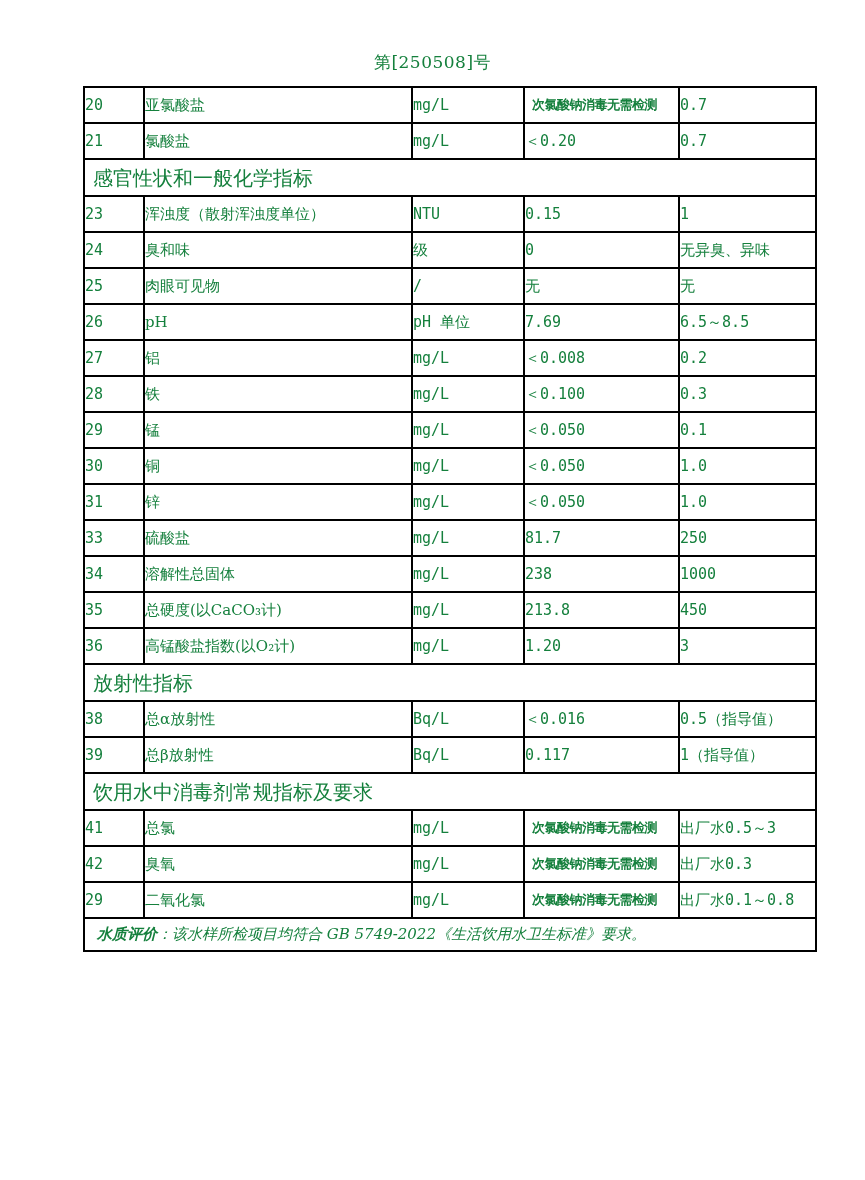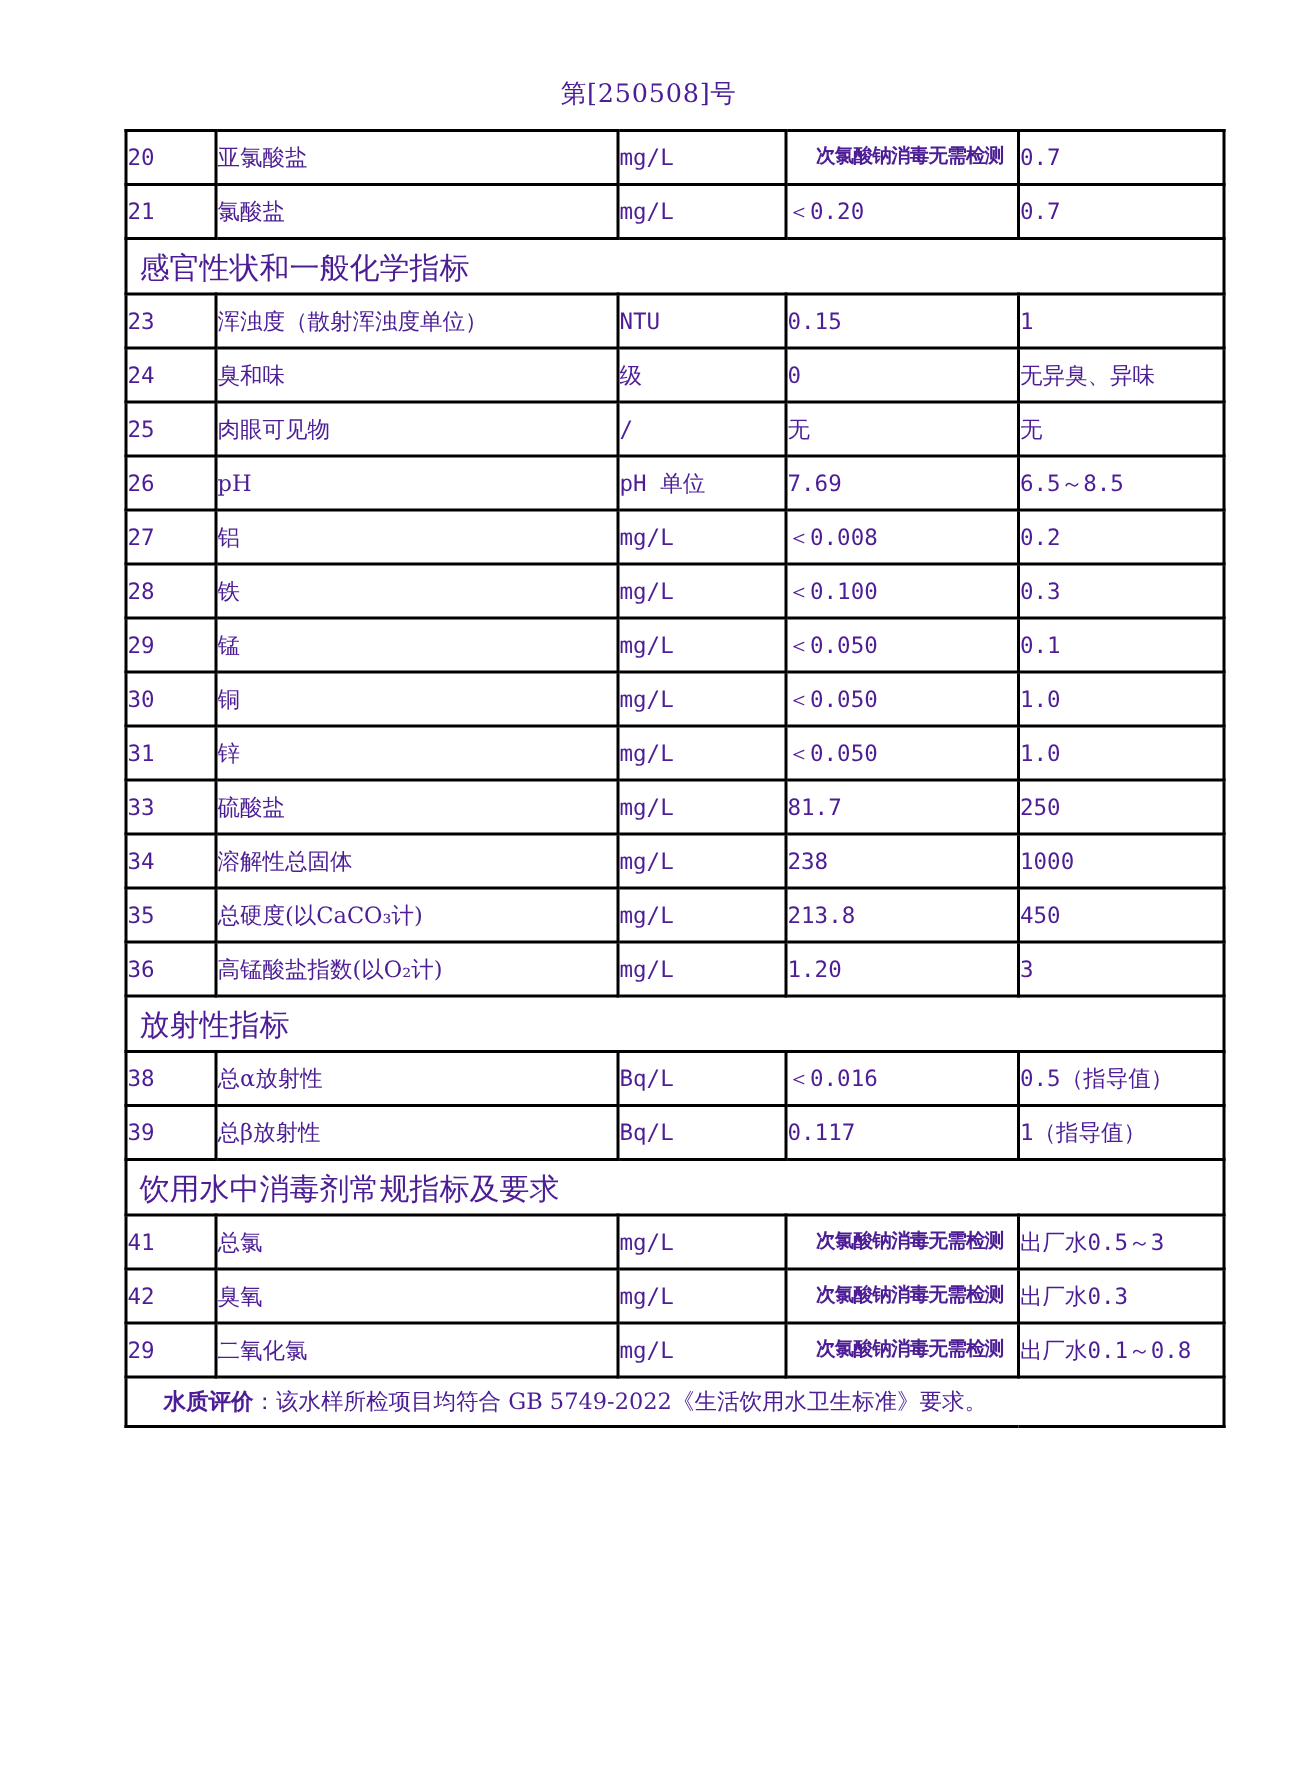--- a/index.html
+++ b/index.html
@@ -5,21 +5,21 @@
   html, body {
     margin: 0;
     padding: 0;
     background: #ffffff;
   }
   .page {
     position: relative;
     width: 865px;
     height: 980px;
     background: #ffffff;
-    color: #4c1d95;
+    color: #15803d;
     font-family: "DejaVu Serif", serif;
     overflow: hidden;
   }
   .doc-number {
     position: absolute;
     top: 51px;
     left: 0;
     width: 865px;
     text-align: center;
     font-size: 17px;
@@ -53,33 +53,34 @@
     font-family: "DejaVu Sans Mono", "DejaVu Serif", serif;
   }
   td.c-name {
     padding-left: 27px;
   }
   td.c-unit, td.c-measured, td.c-limit {
     padding-left: 9px;
     font-family: "DejaVu Sans Mono", "DejaVu Serif", serif;
   }
   td.c-measured.note {
-    padding-left: 19px;
+    padding-left: 7px;
     font-size: 13px;
     font-weight: bold;
     letter-spacing: -0.5px;
     font-family: "DejaVu Serif", serif;
   }
   tr.section-row td {
     padding-left: 8px;
     font-size: 20px;
   }
   tr.eval-row td {
-    padding-left: 24px;
+    padding-left: 12px;
     font-size: 15px;
+    font-style: italic;
   }
   .eval-label { font-weight: bold; }
   .page-footer {
     position: absolute;
     top: 1056px;
     left: 0;
     width: 865px;
     text-align: center;
     font-size: 16px;
   }

